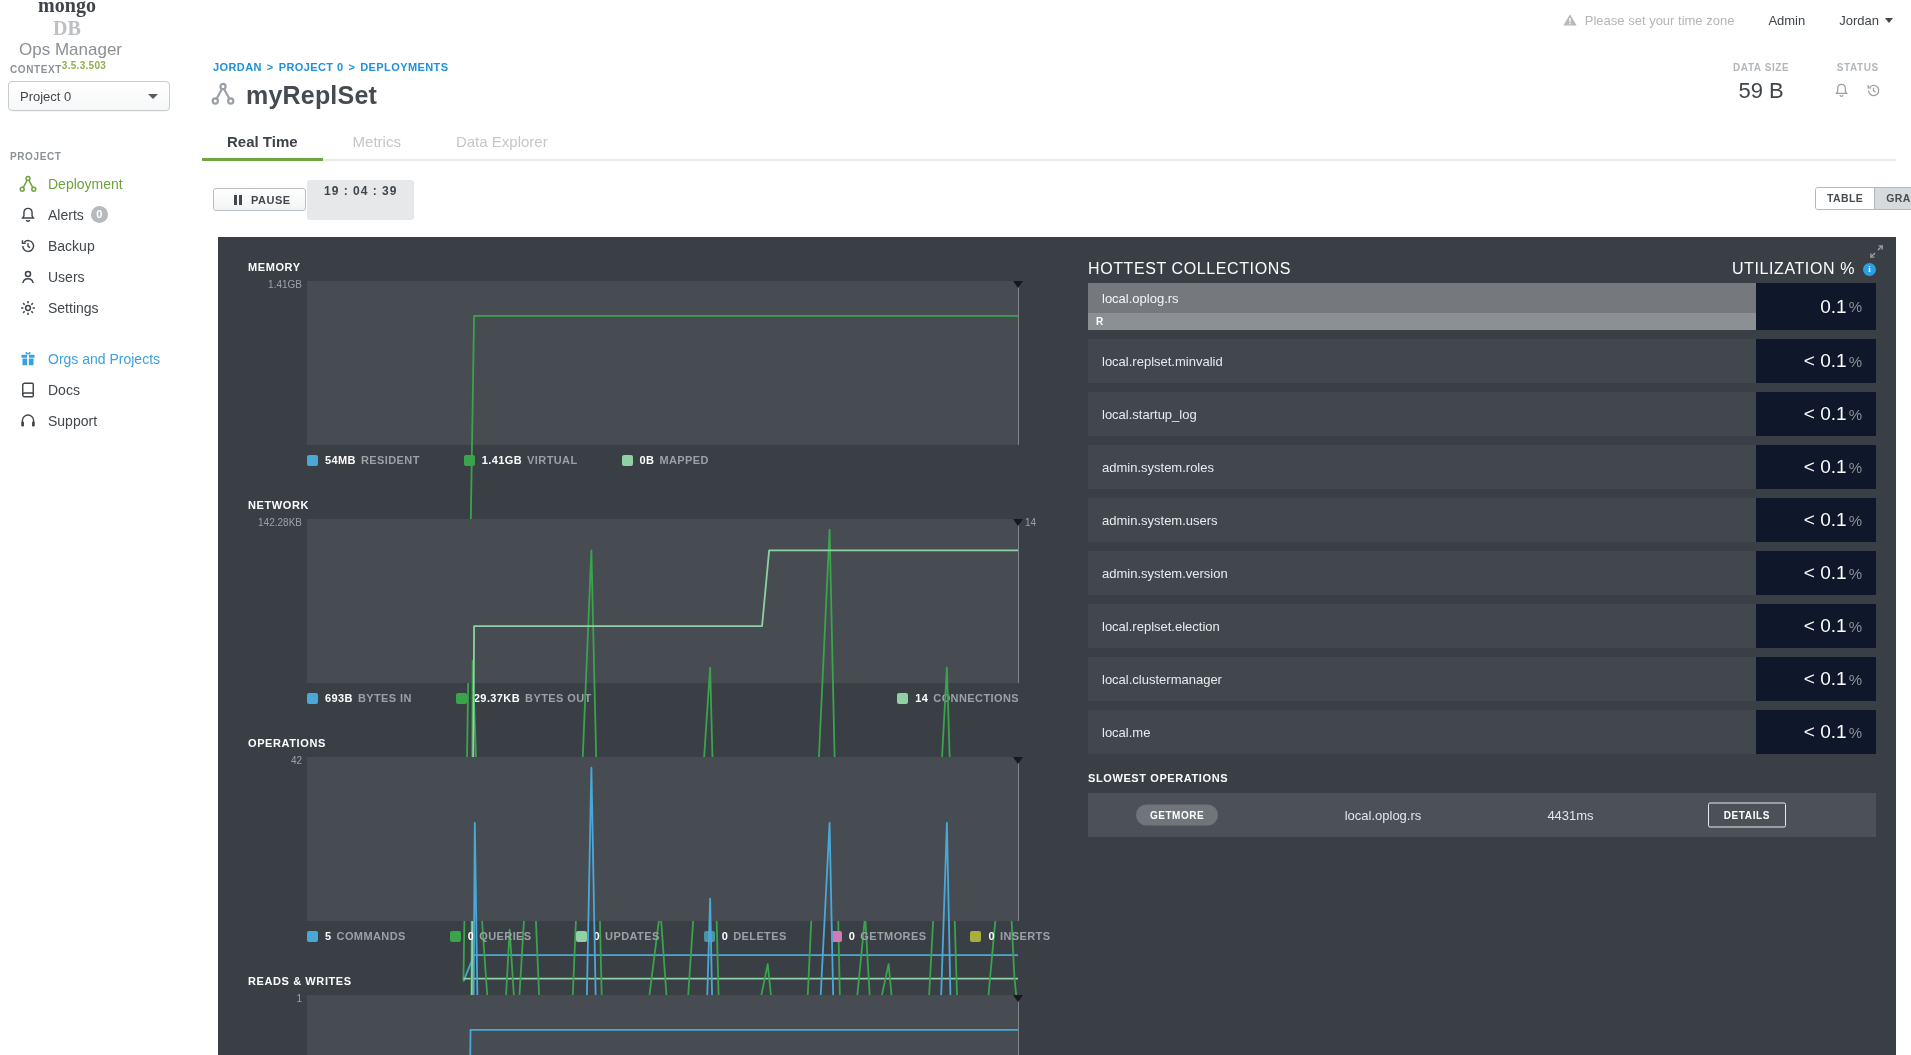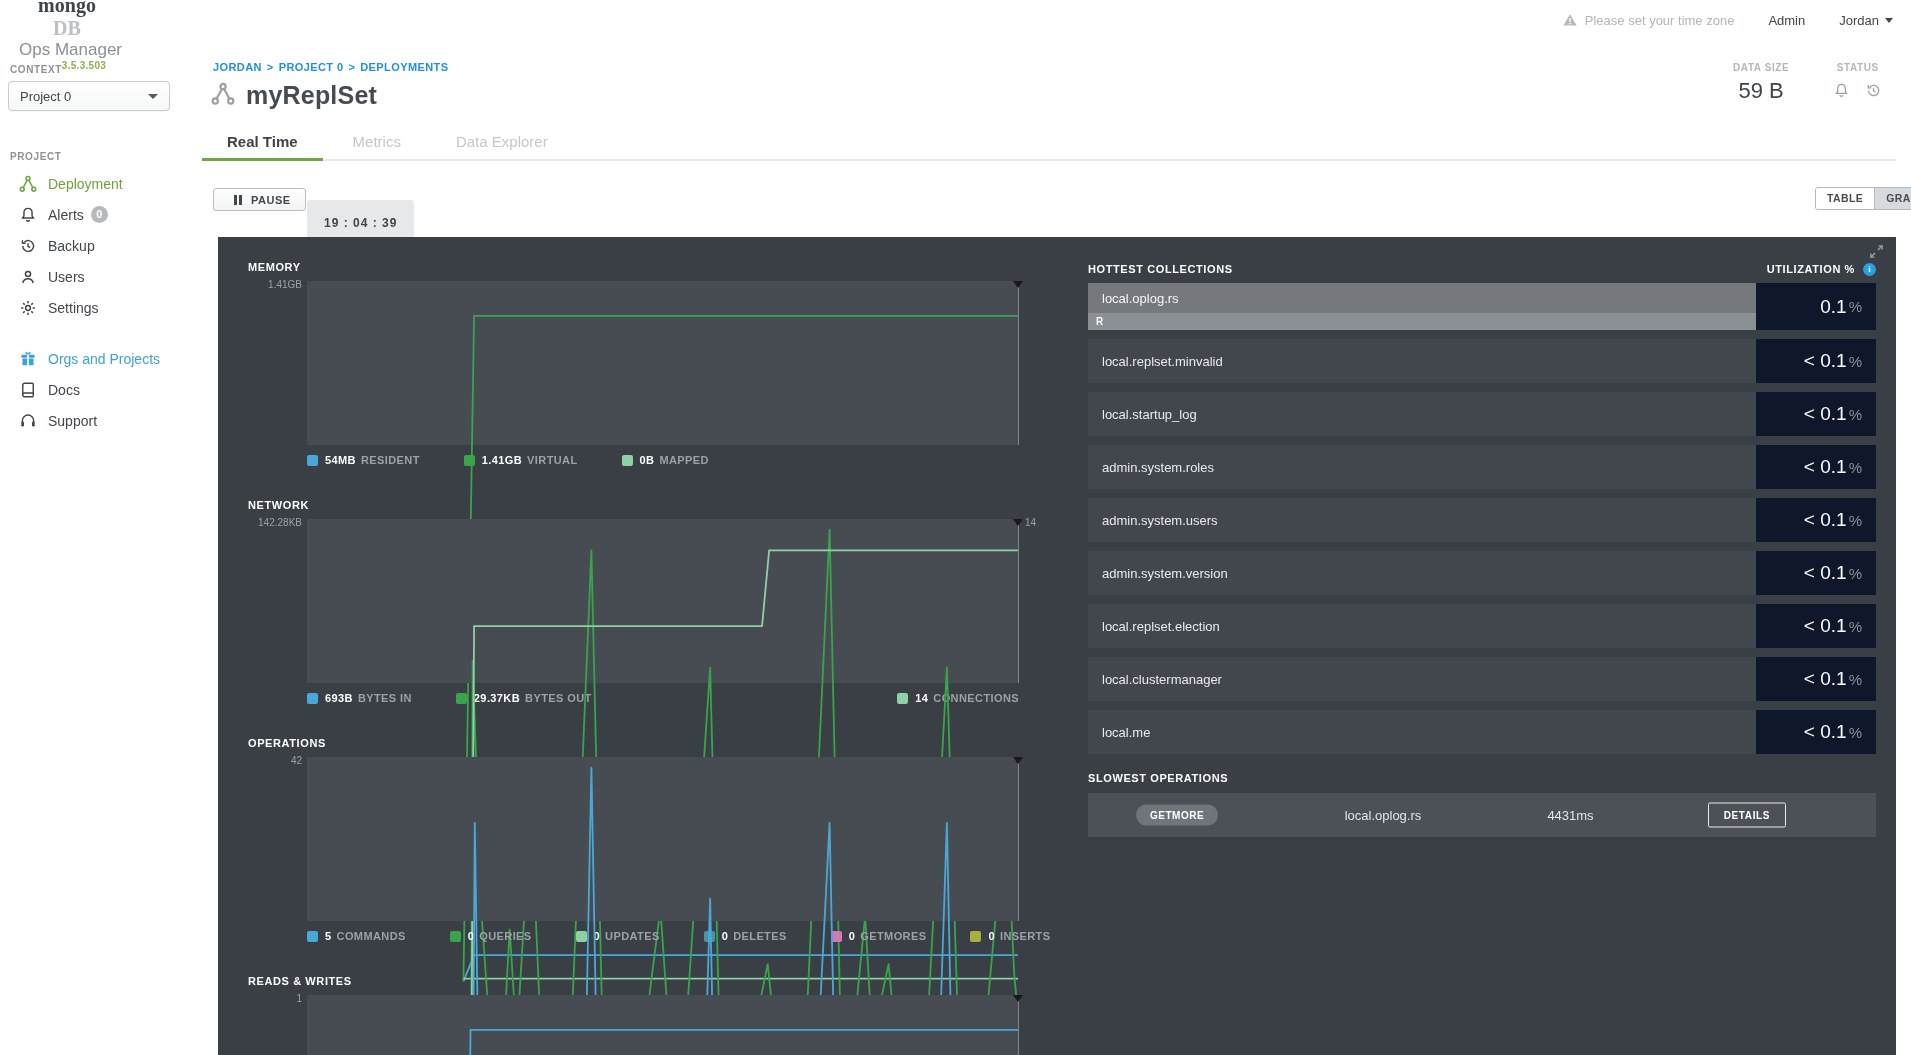--- a/index.html
+++ b/index.html
@@ -58,21 +58,21 @@
   .tabs { position:absolute; left:202px; top:127px; display:flex; }
   .tab { padding:0 25px; height:34px; line-height:30px; font-size:15px; color:#c3c7c9; cursor:pointer; margin-right:5px; }
   .tab.active { color:#3d4348; font-weight:bold; border-bottom:3px solid #6ea73f; }
 
   
   .pause-btn { position:absolute; left:213px; top:188px; display:inline-flex; align-items:center; gap:9px;
     height:23px; padding:0 14px 0 20px; background:linear-gradient(#ffffff,#f2f3f4); border:1px solid #b9bec2;
     border-radius:3px; font-size:11px; font-weight:bold; color:#42484d; letter-spacing:.5px; cursor:pointer; }
   .pause-ic { display:inline-flex; gap:2px; }
   .pause-ic i { display:block; width:3px; height:10px; background:#42484d; }
-  .timer-chip { position:absolute; left:307px; top:200px; height:40px; padding:12px 17px; background:#e6e8e9;
+  .timer-chip { position:absolute; left:307px; top:180px; height:40px; padding:0 17px; background:#e6e8e9;
     border-radius:3px; font-size:12px; font-weight:bold; color:#3f454a; letter-spacing:1px; line-height:23px; }
   .view-toggle { position:absolute; left:1815px; top:187px; display:flex; border:1px solid #b2b8bd; border-radius:3px; overflow:hidden; height:23px; }
   .vt-btn { padding:0 11px; font-size:10.5px; font-weight:bold; color:#464c51; line-height:21px; background:#fff; letter-spacing:.4px; border:none; cursor:pointer; font-family:inherit; }
   .vt-btn.active { background:#d7dadd; border-left:1px solid #b2b8bd; }
 
   
   .panel { position:absolute; left:218px; top:237px; width:1678px; height:818px; background:#3a3f45; overflow:hidden; }
   .expand-ic { position:absolute; top:7px; right:12px; cursor:pointer; }
 
   .charts-col { position:absolute; left:30px; top:0; width:800px; height:100%; }
@@ -88,21 +88,21 @@
   .legend { margin-left:59px; margin-top:9px; display:flex; gap:44px; align-items:center; width:712px; }
   .leg-item { display:flex; align-items:center; font-size:11px; font-weight:bold; letter-spacing:.4px; }
   .leg-item.right { margin-left:auto; }
   .leg-swatch { width:11px; height:11px; border-radius:2px; margin-right:7px; }
   .leg-val { color:#fdfefe; }
   .leg-name { color:#9aa1a7; margin-left:5px; }
 
   
   .right-col { position:absolute; left:870px; top:24px; width:788px; }
   .rc-header { display:flex; justify-content:space-between; align-items:center; height:16px; margin-bottom:6px; }
-  .rc-title { font-size:11px; font-weight:bold; color:#fdfefe; letter-spacing:.6px; }
+  .rc-title { font-size:16px; font-weight:normal; color:#fdfefe; letter-spacing:.6px; }
   .util-wrap { display:flex; align-items:center; gap:8px; }
   .info-ic { width:13px; height:13px; border-radius:50%; background:#2a9fe2; color:#fff; font-size:9px; font-weight:bold;
     font-family:"Liberation Serif", serif; text-align:center; line-height:13px; cursor:pointer; }
   .coll-row { display:flex; align-items:stretch; margin-bottom:9px; cursor:pointer; }
   .coll-main { flex:1; background:#42474d; display:flex; align-items:center; padding-left:14px; height:44px; font-size:13px; color:#e8ebed; }
   .coll-row.hl .coll-main { display:block; padding:0; height:47px; background:#75797e; }
   .hl-name { height:30px; display:flex; align-items:center; padding-left:14px; font-size:13px; color:#f4f6f7; }
   .hl-band { height:17px; background:#8b9095; display:flex; align-items:center; padding-left:8px;
     font-size:10px; font-weight:bold; color:#fff; }
   .coll-value { width:120px; background:#0f172a; display:flex; align-items:center; justify-content:flex-end; padding-right:14px; }

